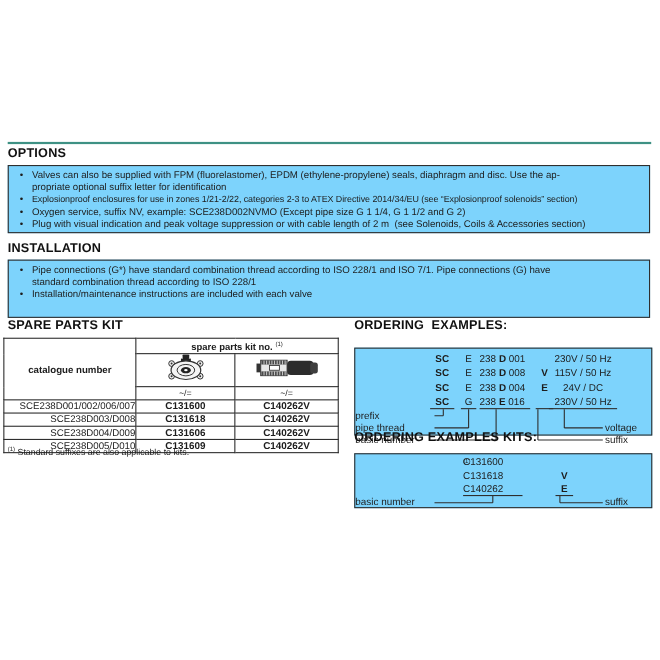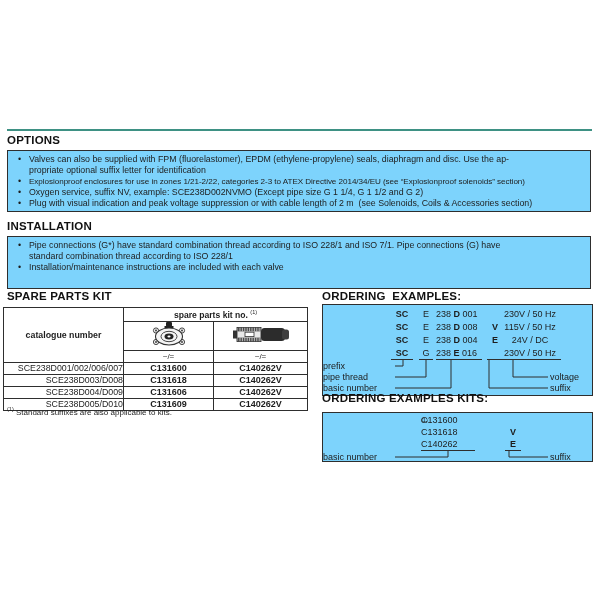--- a/index.html
+++ b/index.html
@@ -150,21 +150,21 @@
       <td class="kit">C140262V</td>
     </tr>
     </tbody>
   </table>
 
   <div class="abs footnote" style="left:7px; top:406px;">
     <sup>(1)</sup><span> Standard suffixes are also applicable to kits.</span>
   </div>
 
   <div class="abs sec-title" style="left:322px; top:290px;">ORDERING  EXAMPLES:</div>
-  <div class="abs box ord-box" style="left:322px; top:304px; width:271px; height:92px;padding-left:25px;">
+  <div class="abs box ord-box" style="left:322px; top:316px; width:271px; height:80px;padding-left:25px;">
 
     <div class="ord-row" style="top:4px;">
       <span class="col-prefix bold">SC</span>
       <span class="col-pipe">E</span>
       <span class="col-basic"><i>238</i><i class="bold">D</i><i>001</i></span>
       <span class="col-suffix bold"></span>
       <span class="col-volt">230V / 50 Hz</span>
     </div>
     <div class="ord-row" style="top:17px;">
       <span class="col-prefix bold">SC</span>

